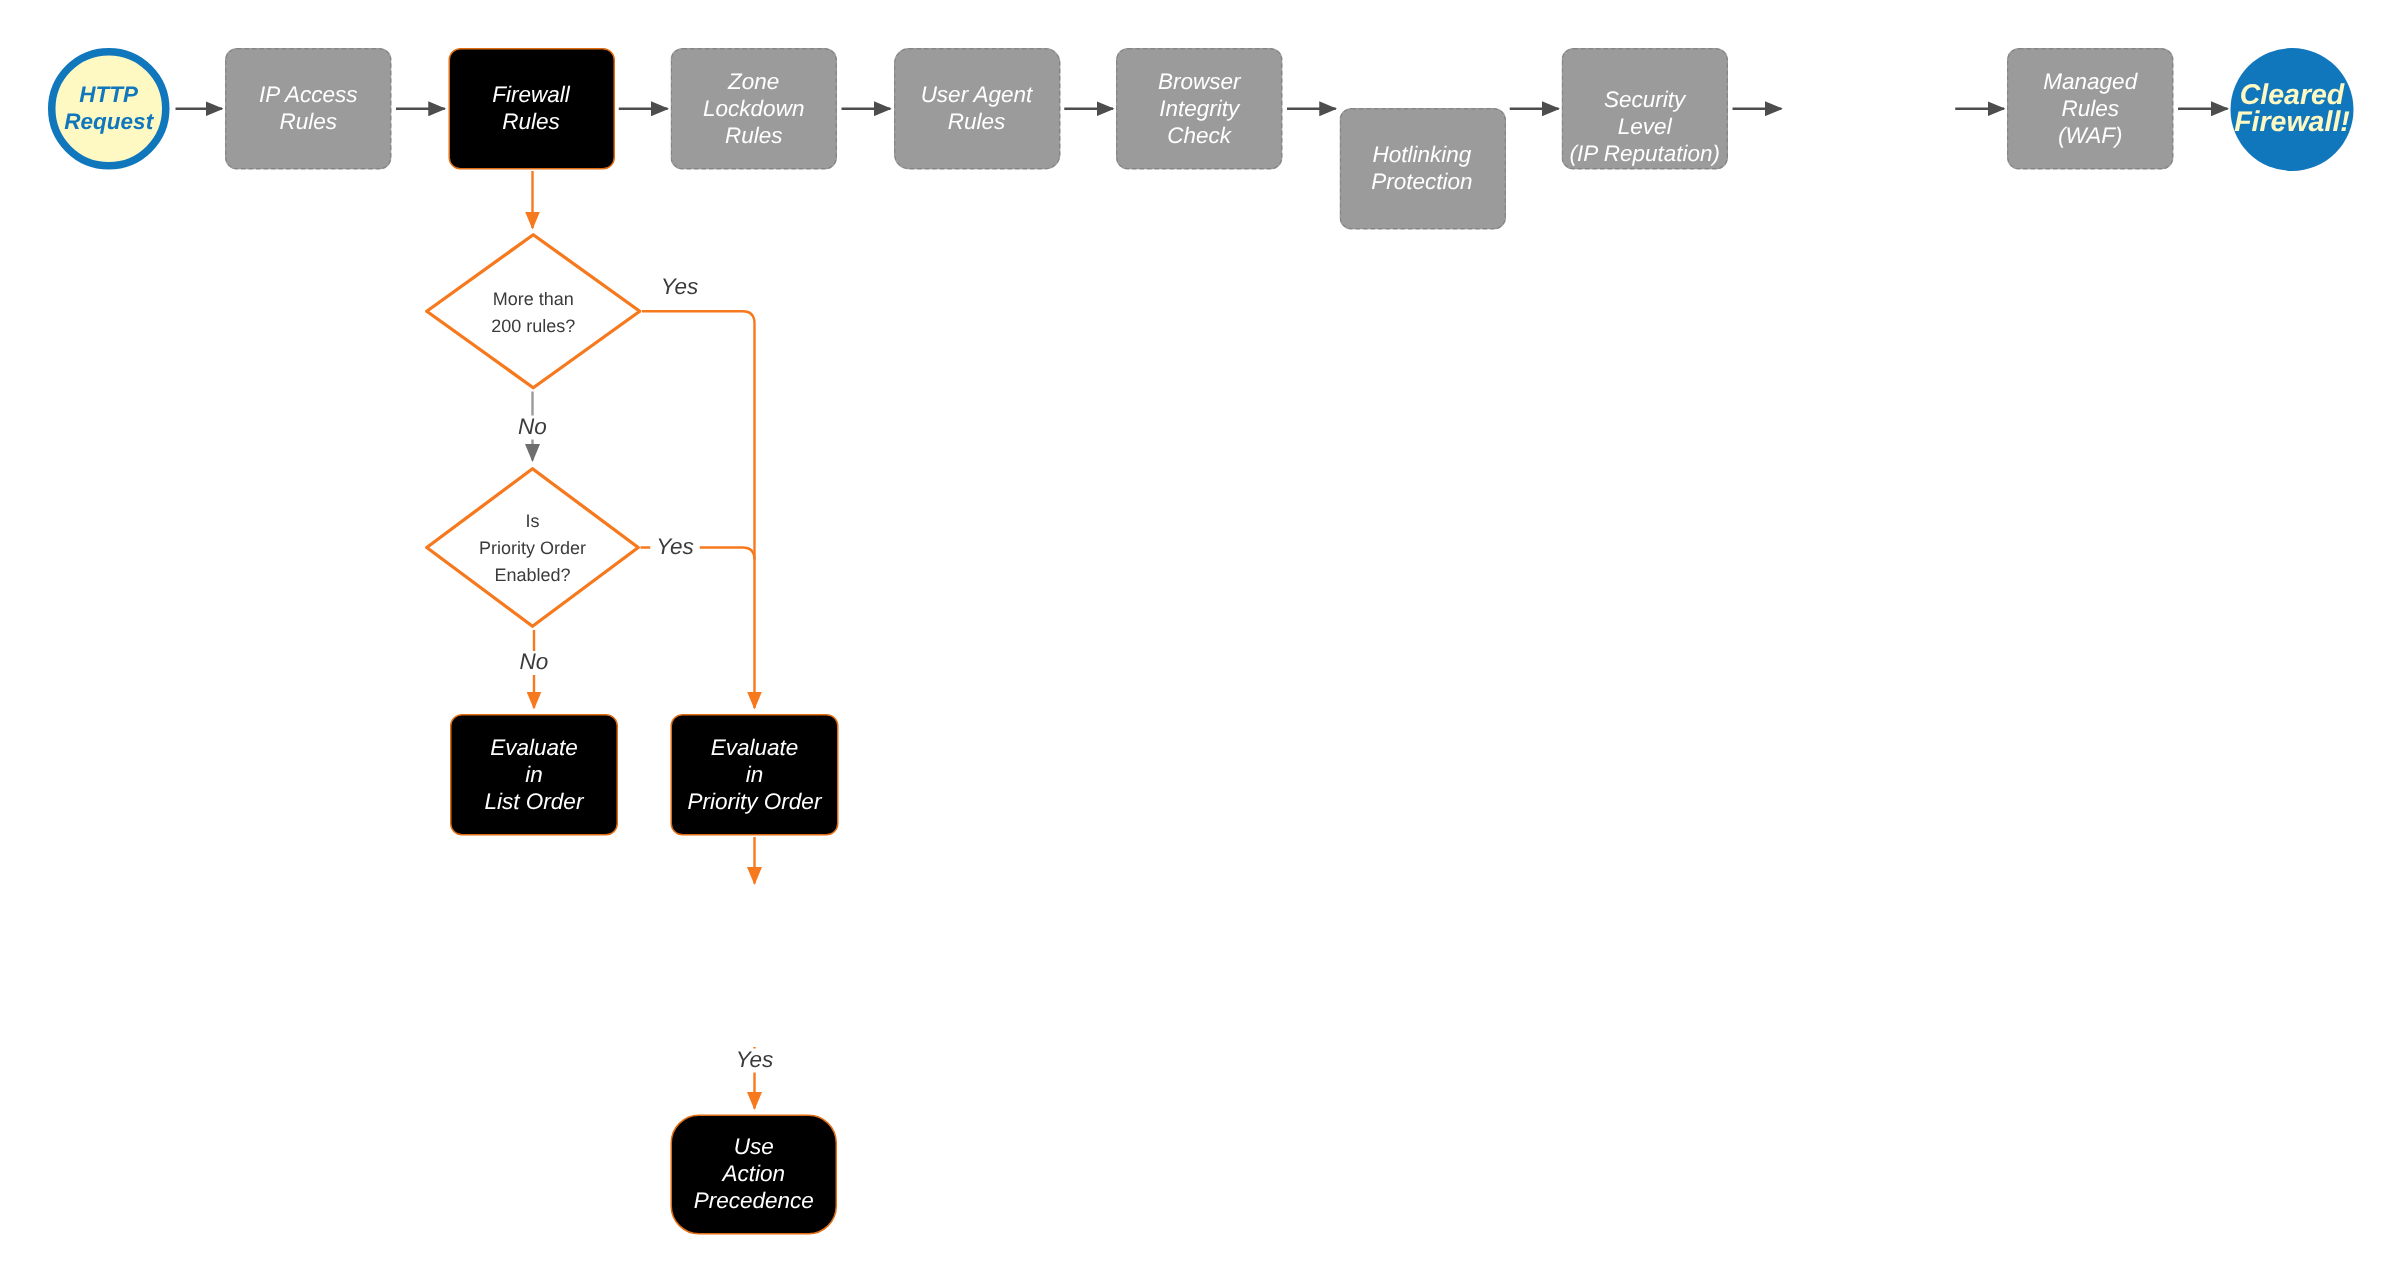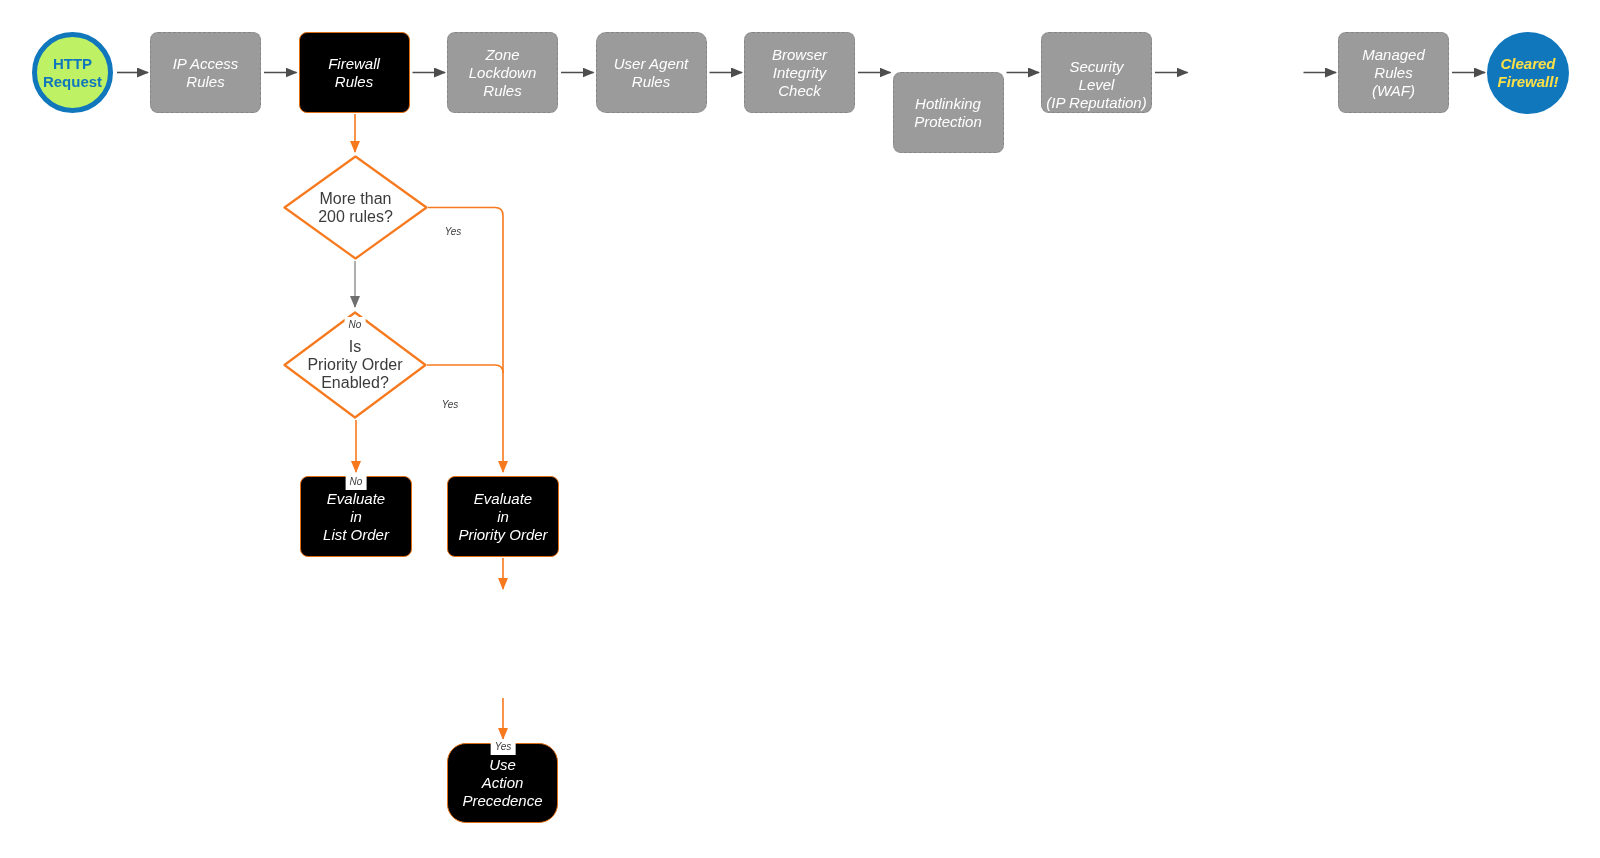--- a/index.html
+++ b/index.html
@@ -30,59 +30,59 @@
     font-style: italic;
     font-size: 15px;
     line-height: 18px;
   }
   .gray   { background: #9B9B9B; border: 1px dashed #858585; }
   .orange { background: #000000; border: 1px solid #E06D12; align-items: center; }
 
   .circle {
     width: 81px; height: 81px;
     border-radius: 50%;
-    background: #bef264;
+    background: #fef9c3;
     border: 5px solid #1177BD;
     color: #1177BD;
     font-weight: bold;
+    font-style: italic;
     font-size: 15px;
     line-height: 18px;
   }
   .circle-filled {
     width: 82px; height: 82px;
     border-radius: 50%;
     background: #1177BD;
-    color: #fde047;
+    color: #fef9c3;
     font-weight: bold;
     font-style: italic;
-    font-size: 15px;
+    font-size: 19px;
     line-height: 18px;
   }
 
   .diamond { position: absolute; }
   .diamond svg { display: block; }
   .diamond .lbl {
     position: absolute; inset: 0;
     display: flex; align-items: center; justify-content: center;
     color: #3B3B3B;
-    font-size: 16px;
+    font-size: 12px;
     line-height: 18px;
     text-align: center;
   }
 
   .edge-label {
     position: absolute;
     transform: translate(-50%, -50%);
     background: #ffffff;
     padding: 0 4px;
     font-style: italic;
     color: #3B3B3B;
-    font-size: 10px;
+    font-size: 15px;
     line-height: 16px;
-    margin-top: 40px;
   }
 </style>
 </head>
 <body>
 
 <div class="canvas">
 
   <svg class="connectors" width="1600" height="858">
     <defs>
       <marker id="arrowDark" markerUnits="userSpaceOnUse" markerWidth="12" markerHeight="10" refX="11" refY="5" orient="auto">

